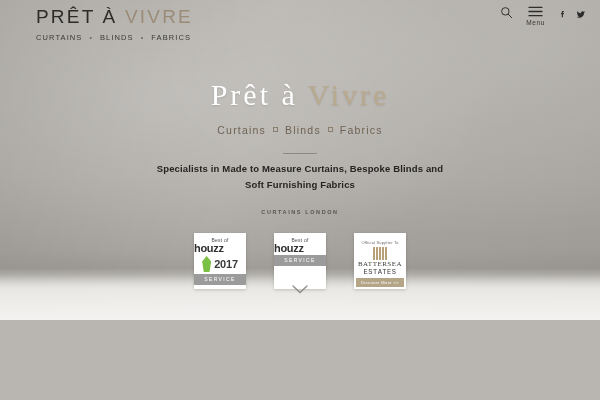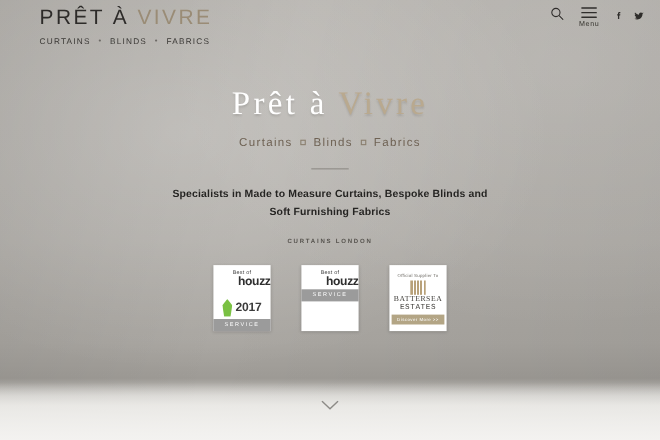--- a/index.html
+++ b/index.html
@@ -5,21 +5,21 @@
   * { box-sizing: border-box; margin: 0; padding: 0; }
   html, body {
     width: 600px; height: 400px;
     overflow: hidden;
     font-family: "Liberation Sans", sans-serif;
     background: #b9b6b1;
   }
 
   #page {
     position: relative;
-    width: 600px; height: 400px;
+    width: 600px; height: 320px;
     background:
       linear-gradient(180deg, rgba(180,177,172,1) 0%, rgba(176,173,168,1) 55%, rgba(168,165,160,1) 78%, rgba(158,155,150,1) 86%, rgba(205,203,199,1) 90%, rgba(232,231,228,1) 100%);
     overflow: hidden;
   }
 
   
   #page:before {
     content: "";
     position: absolute; inset: 0;
     background:
@@ -124,21 +124,21 @@
   }
   .hero-sub a { color: #6f6254; text-decoration: none; }
 
   .divider {
     width: 34px; height: 1px;
     background: #8d8a85;
     margin: 17px auto 0;
   }
 
   .hero-lead {
-    margin-top: 15px;
+    margin-top: 7px;
     font-size: 9.5px;
     line-height: 1.65;
     color: #252422;
     letter-spacing: 0.15px;
     font-weight: 700;
   }
 
   .hero-kicker {
     margin-top: 17px;
     font-size: 5.5px;
@@ -163,31 +163,30 @@
   .houzz-top {
     font-size: 5px;
     color: #4c4c4c;
     letter-spacing: 0.2px;
     text-align: center;
   }
   .houzz-word {
     font-size: 11px;
     font-weight: 700;
     color: #2f2f2f;
-    text-align: right;
+    text-align: left;
     line-height: 1.05;
     letter-spacing: -0.3px;
   }
   .houzz-row {
     display: flex;
     align-items: center;
     justify-content: center;
     gap: 3px;
     padding: 1px 0 2px;
-    margin-top: 8px;
   }
   .houzz-leaf {
     width: 9px; height: 16px;
     background: #7ac143;
     clip-path: polygon(50% 0%, 100% 35%, 82% 100%, 18% 100%, 0% 35%);
   }
   .houzz-year {
     font-size: 11px;
     font-weight: 700;
     color: #3b3b3b;

